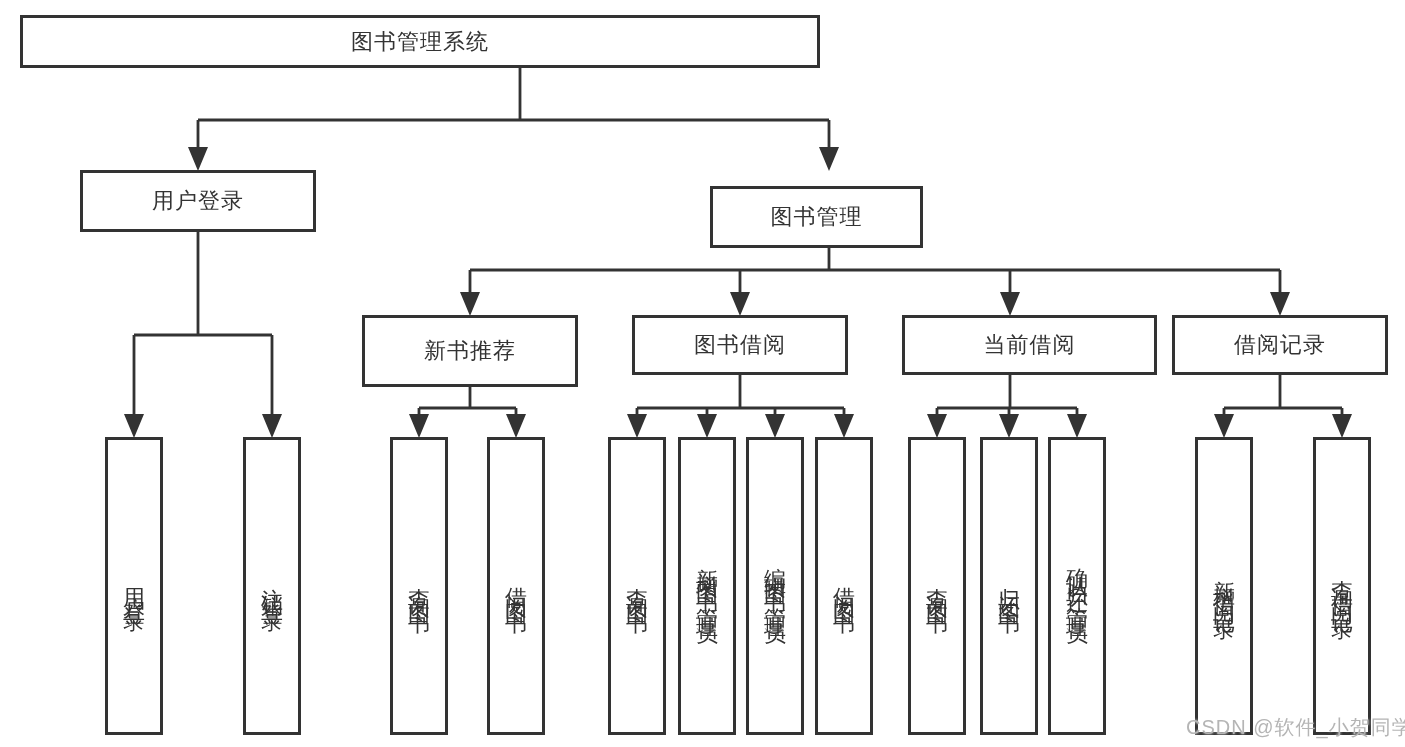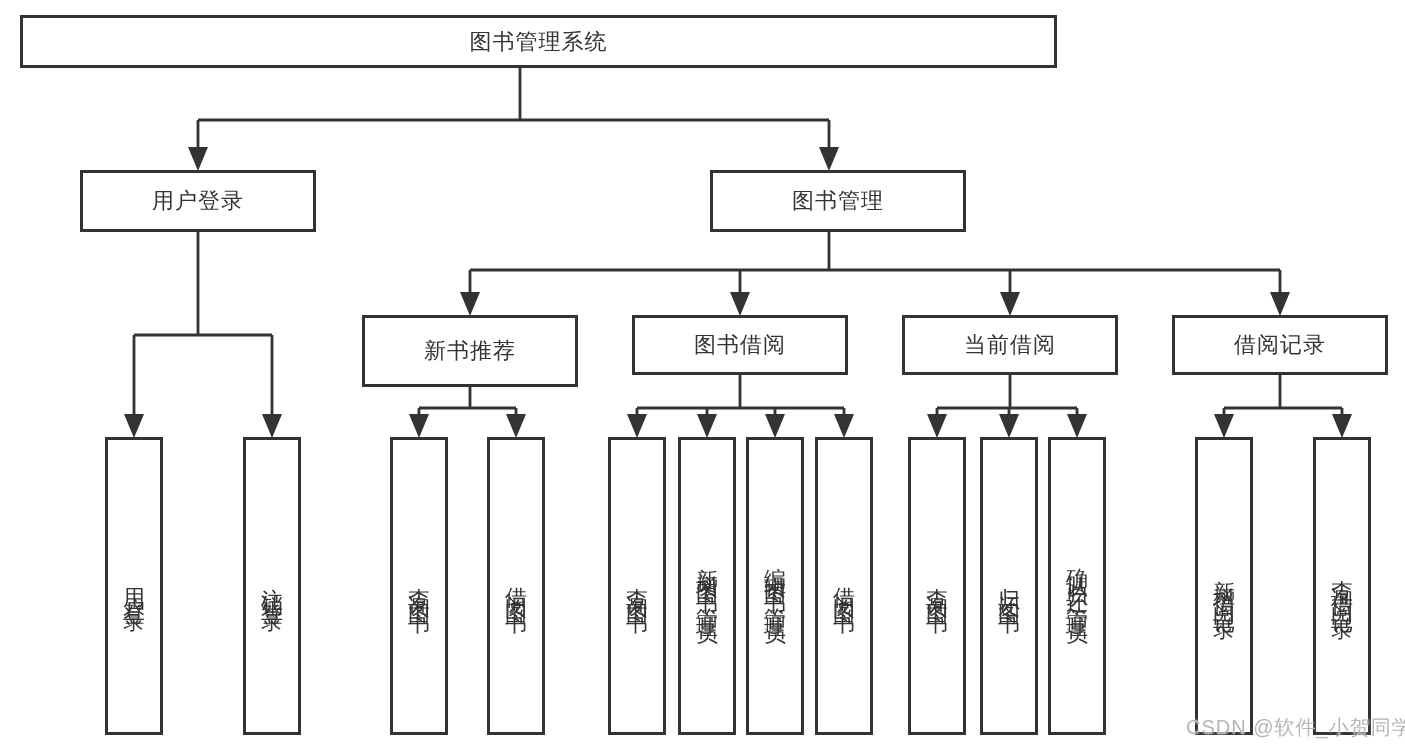--- a/index.html
+++ b/index.html
@@ -71,38 +71,38 @@
              M1000 292 L1020 292 L1010 316 Z M1270 292 L1290 292 L1280 316 Z
              M124 414 L144 414 L134 438 Z M262 414 L282 414 L272 438 Z
              M409 414 L429 414 L419 438 Z M506 414 L526 414 L516 438 Z
              M627 414 L647 414 L637 438 Z M697 414 L717 414 L707 438 Z
              M765 414 L785 414 L775 438 Z M834 414 L854 414 L844 438 Z
              M927 414 L947 414 L937 438 Z M999 414 L1019 414 L1009 438 Z
              M1067 414 L1087 414 L1077 438 Z M1214 414 L1234 414 L1224 438 Z
              M1332 414 L1352 414 L1342 438 Z"></path>
   </svg>
 
-  <div class="node" style="left:20px; top:15px; width:1037px; height:53px;">
+  <div class="node" style="left:20px; top:15px; width:800px; height:53px;">
     <span class="h-label">图书管理系统</span>
   </div>
 
   <div class="node" style="left:80px; top:170px; width:236px; height:62px;">
     <span class="h-label">用户登录</span>
   </div>
-  <div class="node" style="left:710px; top:170px; width:256px; height:62px;justify-content:center;">
+  <div class="node" style="left:710px; top:186px; width:213px; height:62px;justify-content:center;">
     <span class="h-label">图书管理</span>
   </div>
 
   <div class="node" style="left:362px; top:315px; width:216px; height:72px;">
     <span class="h-label">新书推荐</span>
   </div>
   <div class="node" style="left:632px; top:315px; width:216px; height:60px;">
     <span class="h-label">图书借阅</span>
   </div>
-  <div class="node" style="left:902px; top:315px; width:216px; height:60px;">
+  <div class="node" style="left:902px; top:315px; width:255px; height:60px;">
     <span class="h-label">当前借阅</span>
   </div>
   <div class="node" style="left:1172px; top:315px; width:216px; height:60px;">
     <span class="h-label">借阅记录</span>
   </div>
 
   <div class="node" style="left:105px; top:437px; width:58px; height:298px;">
     <span class="v-label">用户登录</span>
   </div>
   <div class="node" style="left:243px; top:437px; width:58px; height:298px;">

